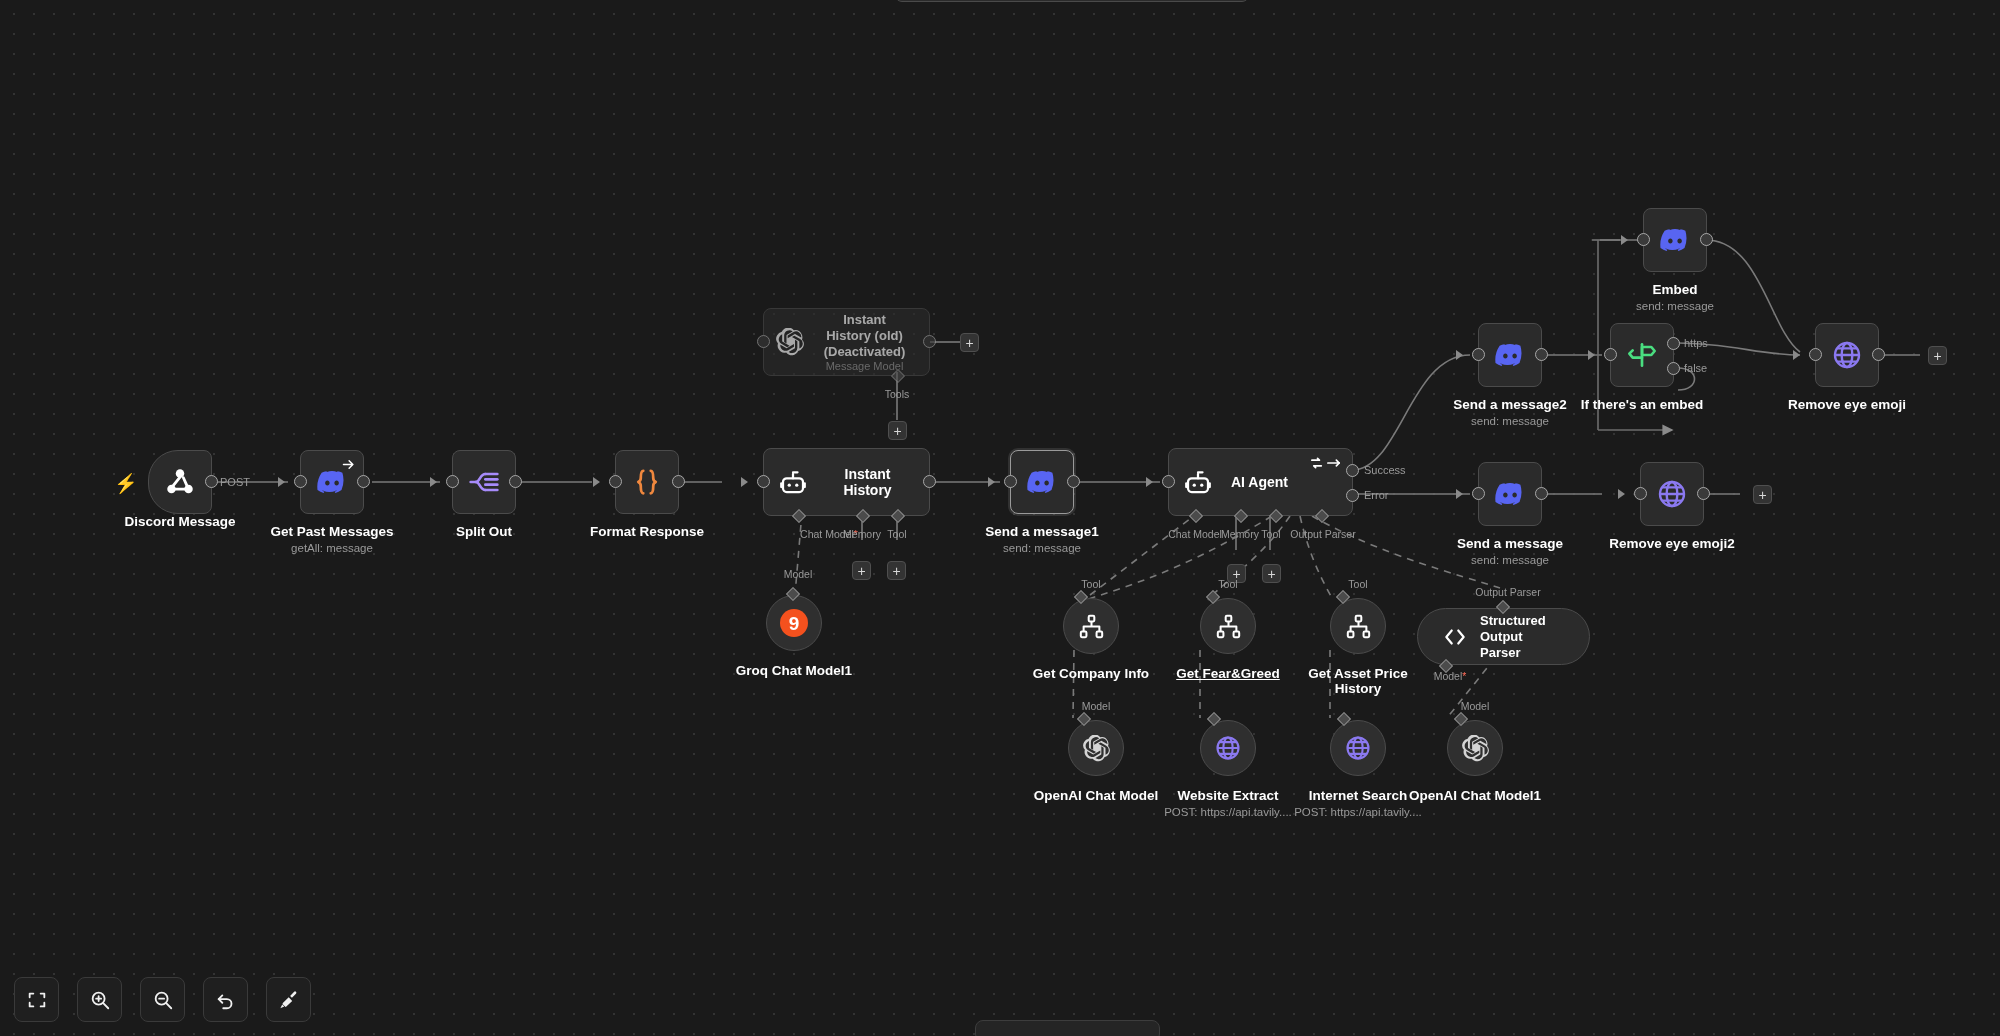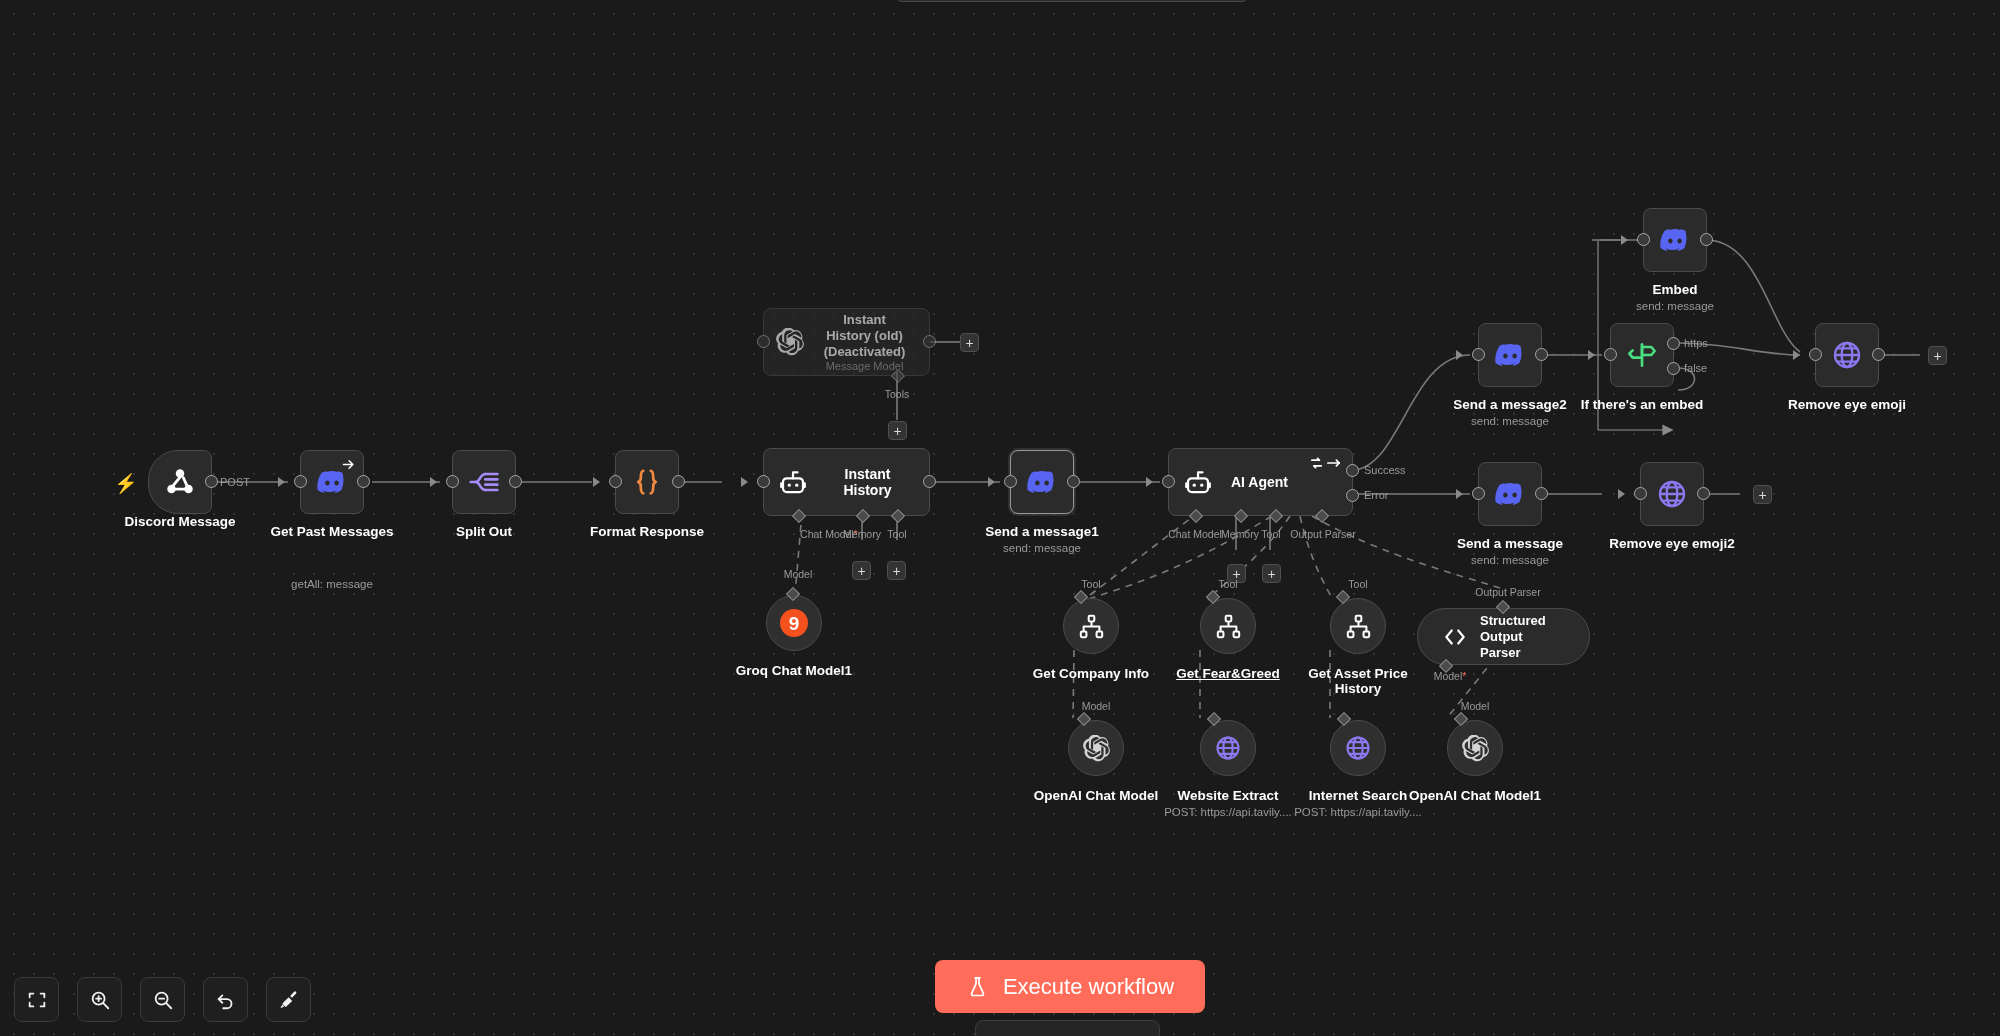--- a/index.html
+++ b/index.html
@@ -216,21 +216,21 @@
       </svg>
       <div class="port port-in">
           <span class="arrowhead"></span>
         </div>
       <div class="port port-out"></div>
       <svg style="position:absolute; right:7px; top:6px;" width="15" height="15" viewBox="0 0 24 24">
         <path fill="none" stroke="#fff" stroke-width="2.4" stroke-linecap="round" stroke-linejoin="round" d="M4 12h15M13 6l6 6-6 6"></path>
       </svg>
     </div>
     <div class="nlabel" style="top:74px;">Get Past Messages</div>
-    <div class="nsub" style="top:92px;margin-top:36px;">getAll: message</div>
+    <div class="nsub" style="top:92px;">getAll: message</div>
   </div>
 
   <div class="node" style="left:452px; top:450px;">
     <div class="nbox" style="width:64px;height:64px;">
       <svg class="ico" width="32" height="32" viewBox="0 0 24 24">
         <g stroke="#a78bfa" stroke-width="2" stroke-linecap="round" fill="none">
           <path d="M2 12h4"></path>
             <path d="M6 12c3 0 3-6 7-6"></path>
             <path d="M6 12c3 0 3 6 7 6"></path>
           <path d="M13 6h9"></path>
@@ -641,23 +641,14 @@
         <g fill="#f0f0f0">
           <path d="M19.6 3.1a1.4 1.4 0 00-2 0l-4.4 4.4 2 2 4.4-4.4a1.4 1.4 0 000-2z"></path>
           <path d="M11.7 9L5.3 15.4a1 1 0 000 1.4l2.4 2.4a1 1 0 001.4 0L15.5 13 11.7 9z"></path>
           <path d="M4.6 16.8L2.6 21l4.2-2-2.2-2.2z"></path>
         </g>
       </svg>
     </div>
   </div>
 
   <div class="exec-ghost"></div>
-  <div class="exec-btn">
-    <svg width="23" height="23" viewBox="0 0 24 24">
-      <g fill="none" stroke="#fff" stroke-width="1.8" stroke-linecap="round" stroke-linejoin="round">
-        <path d="M9.5 3h5"></path>
-          <path d="M10.5 3v6L6 19a1.6 1.6 0 001.4 2.4h9.2A1.6 1.6 0 0018 19l-4.5-10V3"></path>
-      </g>
-    </svg>
-    <span>Execute workflow</span>
-  </div>
 
 </div>
 
 </body></html>

